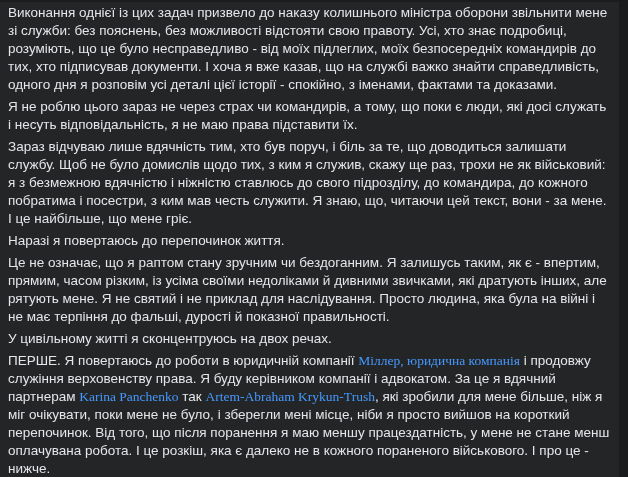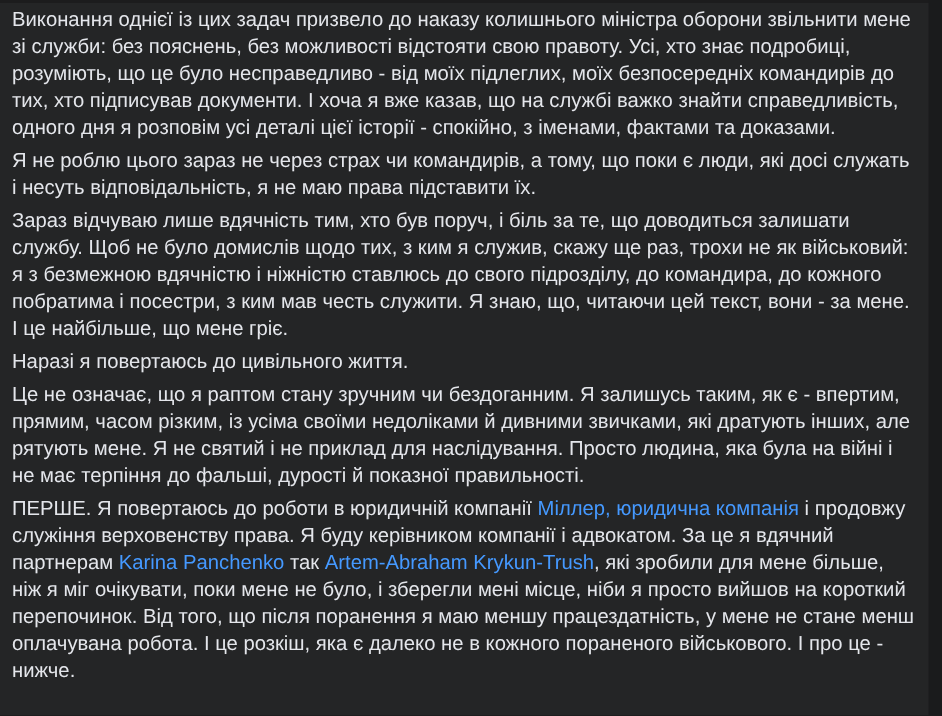--- a/index.html
+++ b/index.html
@@ -28,34 +28,36 @@
     line-height: 18px;
     letter-spacing: 0;
     color: var(--text, #e4e6eb);
     word-wrap: break-word;
   }
   .post-text p { margin: 0 0 4px 0; }
   a.mention {
     color: var(--link, #4599ff);
     text-decoration: none;
     cursor: pointer;
+    font-family: Liberation Serif, serif;
   }
   .page-edge {
     position: absolute;
     top: 0; right: 0;
     width: 9px; height: 100%;
     background: var(--edge, #1a1b1c);
   }
 </style>
 </head>
 <body>
 
 <div class="screen">
   <div class="post-text">
       <p><span>Виконання однієї із цих задач призвело до наказу колишнього міністра оборони звільнити мене зі служби: без пояснень, без можливості відстояти свою правоту. Усі, хто знає подробиці, розуміють, що це було несправедливо - від моїх підлеглих, моїх безпосередніх командирів до тих, хто підписував документи. І хоча я вже казав, що на службі важко знайти справедливість, одного дня я розповім усі деталі цієї історії - спокійно, з іменами, фактами та доказами.</span></p>
       <p><span>Я не роблю цього зараз не через страх чи командирів, а тому, що поки є люди, які досі служать і несуть відповідальність, я не маю права підставити їх.</span></p>
       <p><span>Зараз відчуваю лише вдячність тим, хто був поруч, і біль за те, що доводиться залишати службу. Щоб не було домислів щодо тих, з ким я служив, скажу ще раз, трохи не як військовий: я з безмежною вдячністю і ніжністю ставлюсь до свого підрозділу, до командира, до кожного побратима і посестри, з ким мав честь служити. Я знаю, що, читаючи цей текст, вони - за мене. І це найбільше, що мене гріє.</span></p>
-      <p><span>Наразі я повертаюсь до цивільного життя.</span></p>
+      <p><span>Наразі я повертаюсь до перепочинок життя.</span></p>
       <p><span>Це не означає, що я раптом стану зручним чи бездоганним. Я залишусь таким, як є - впертим, прямим, часом різким, із усіма своїми недоліками й дивними звичками, які дратують інших, але рятують мене. Я не святий і не приклад для наслідування. Просто людина, яка була на війні і не має терпіння до фальші, дурості й показної правильності.</span></p>
+      <p><span>У цивільному житті я сконцентруюсь на двох речах.</span></p>
       <p><span>ПЕРШЕ. Я повертаюсь до роботи в юридичній компанії </span><a class="mention">Міллер, юридична компанія</a><span> і продовжу служіння верховенству права. Я буду керівником компанії і адвокатом. За це я вдячний партнерам </span><a class="mention">Karina Panchenko</a><span> так </span><a class="mention">Artem-Abraham Krykun-Trush</a><span>, які зробили для мене більше, ніж я міг очікувати, поки мене не було, і зберегли мені місце, ніби я просто вийшов на короткий перепочинок. Від того, що після поранення я маю меншу працездатність, у мене не стане менш оплачувана робота. І це розкіш, яка є далеко не в кожного пораненого військового. І про це - нижче.</span></p>
     </div>
   <div class="page-edge"></div>
 </div>
 
 </body></html>

